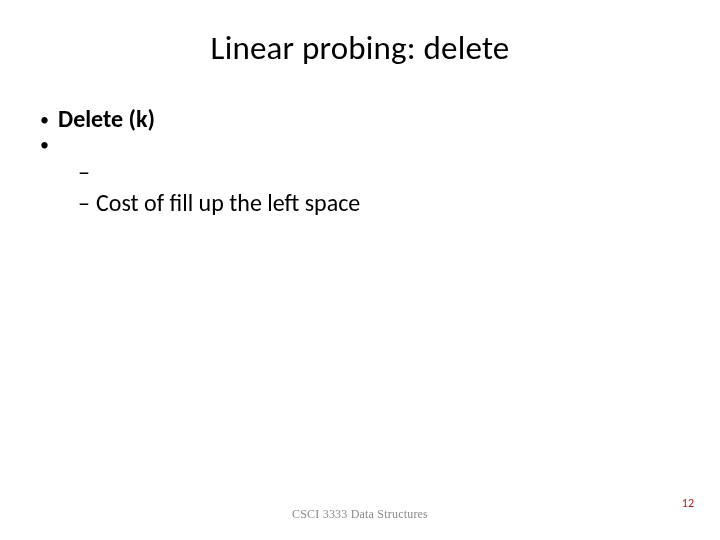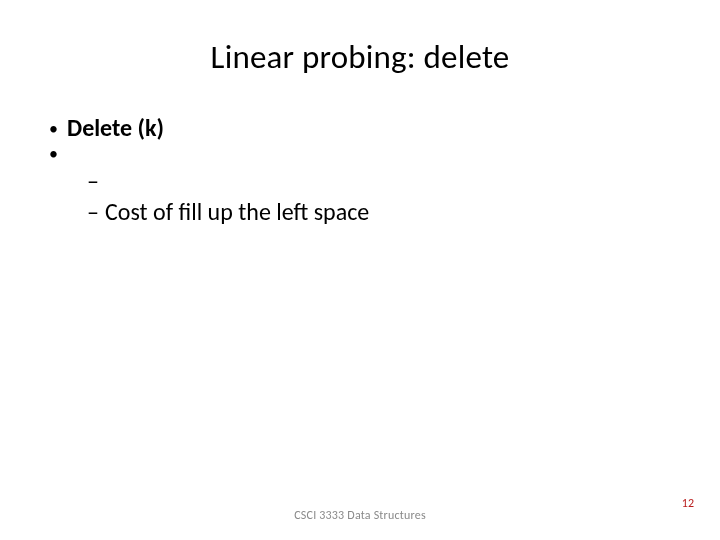--- a/index.html
+++ b/index.html
@@ -8,21 +8,21 @@
     background: #fff;
     font-family: Calibri, "Segoe UI", Arial, sans-serif;
     color: #000;
     position: relative;
     overflow: hidden;
   }
   .slide {
     width: 720px;
     height: 540px;
     position: relative;
-    padding: 9px;
+    padding: 0;
     border-radius: 20px;
   }
   .title {
     font-size: 33px;
     font-weight: 400;
     text-align: center;
     padding-top: 28px;
     padding-bottom: 22px;
     letter-spacing: 0.2px;
   }
@@ -62,20 +62,21 @@
   }
   .footer-center {
     position: absolute;
     bottom: 18px;
     left: 0;
     width: 720px;
     text-align: center;
     font-size: 12px;
     color: #8a8a8a;
     letter-spacing: 0.2px;
+    font-family: Liberation Serif, serif;
   }
   .footer-right {
     position: absolute;
     bottom: 30px;
     right: 26px;
     font-size: 12px;
     color: #b91c1c;
   }
 </style>
 </head>

